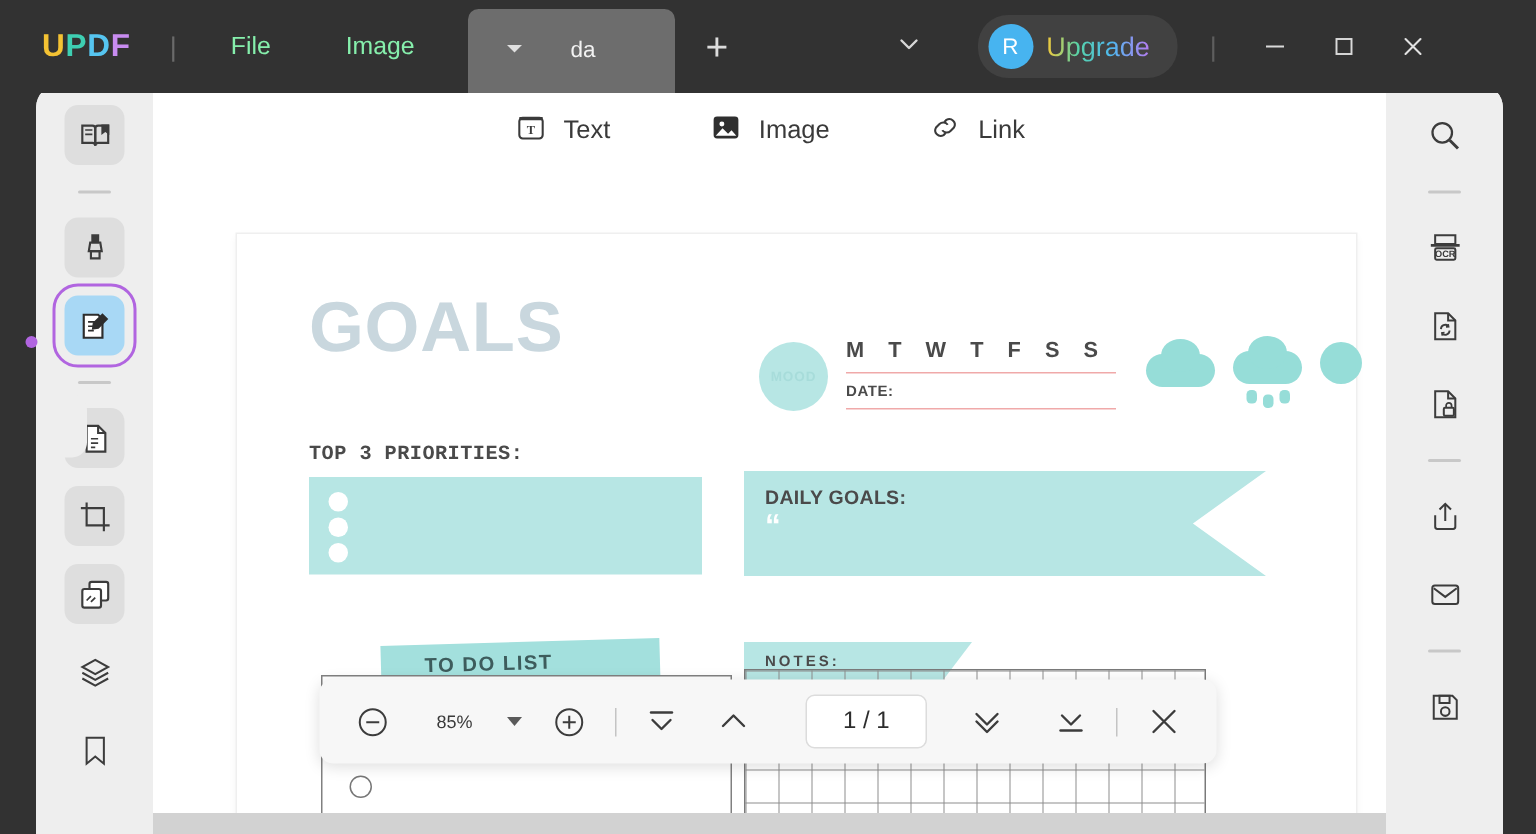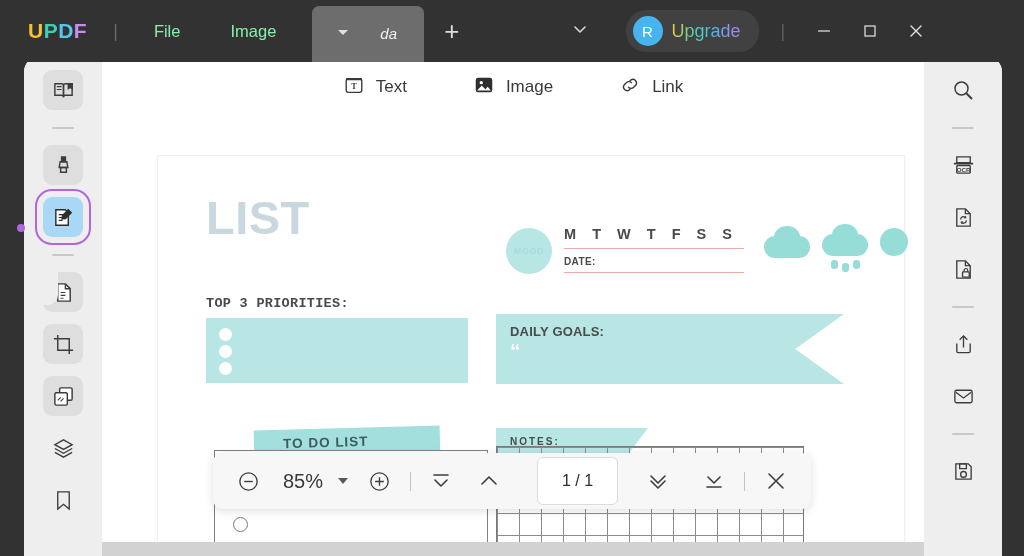--- a/index.html
+++ b/index.html
@@ -41,27 +41,26 @@
     user-select: none;
   }
   .menu-item {
     color: #86efac; font-size: 16.5px;
     padding: 6px 14px; margin-right: 22px;
     cursor: default;
   }
 
   .tab {
     position: relative;
-    width: 112px; height: 56px;
+    width: 138px; height: 56px;
     margin-top: 6px;
     background: #6d6d6d;
     border-radius: 7px 7px 0 0;
     display: flex; align-items: center;
     overflow: hidden;
-    font-style: italic;
   }
   .tab-caret {
     position: absolute; left: 26px; top: 24px;
     width: 0; height: 0;
     border-left: 5px solid transparent;
     border-right: 5px solid transparent;
     border-top: 5px solid #e0e0e0;
   }
   .tab-title {
     position: absolute; left: 68px; top: 19px;
@@ -308,36 +307,36 @@
     display: flex; align-items: center;
     padding: 0 18px;
     z-index: 30;
   }
   .bb-btn {
     width: 38px; height: 38px;
     display: flex; align-items: center; justify-content: center;
     color: #3c3c3c; cursor: default;
   }
   .zoom-value {
-    font-size: 20px; color: #3a3a3a;
+    font-size: 12px; color: #3a3a3a;
     margin: 0 14px 0 16px;
     min-width: 42px; text-align: center;
   }
   .zoom-caret {
     width: 0; height: 0; margin-right: 14px;
     border-left: 5.5px solid transparent;
     border-right: 5.5px solid transparent;
     border-top: 6px solid #5a5a5a;
   }
   .bb-div {
     width: 1px; height: 19px; background: #c4c4c4;
     margin: 0 13px;
   }
   .page-input {
-    width: 88px; height: 48px;
+    width: 88px; height: 36px;
     border: 1.2px solid #dcdcdc; border-radius: 6px;
     background: #ffffff;
     display: flex; align-items: center; justify-content: center;
     font-size: 16px; color: #2d2d2d;
     margin: 12px 10px;
   }
   .spacer-md { width: 14px; }
   .spacer-lg { width: 22px; }
 
   
@@ -502,21 +501,21 @@
           </svg>
         </span>
         <span>Link</span>
       </div>
     </div>
 
     <div class="doc-area">
       <div class="page">
 
         <div class="planner-title">
-          <div>LIST</div>
+          <div>GOALS</div>
         </div>
 
         <div class="priorities-label">TOP 3 PRIORITIES:</div>
         <div class="priorities-box">
           <div class="pri-dot" style="top:10px"></div>
           <div class="pri-dot" style="top:27px"></div>
           <div class="pri-dot" style="top:44px"></div>
         </div>
 
         <div class="mood">MOOD</div>

